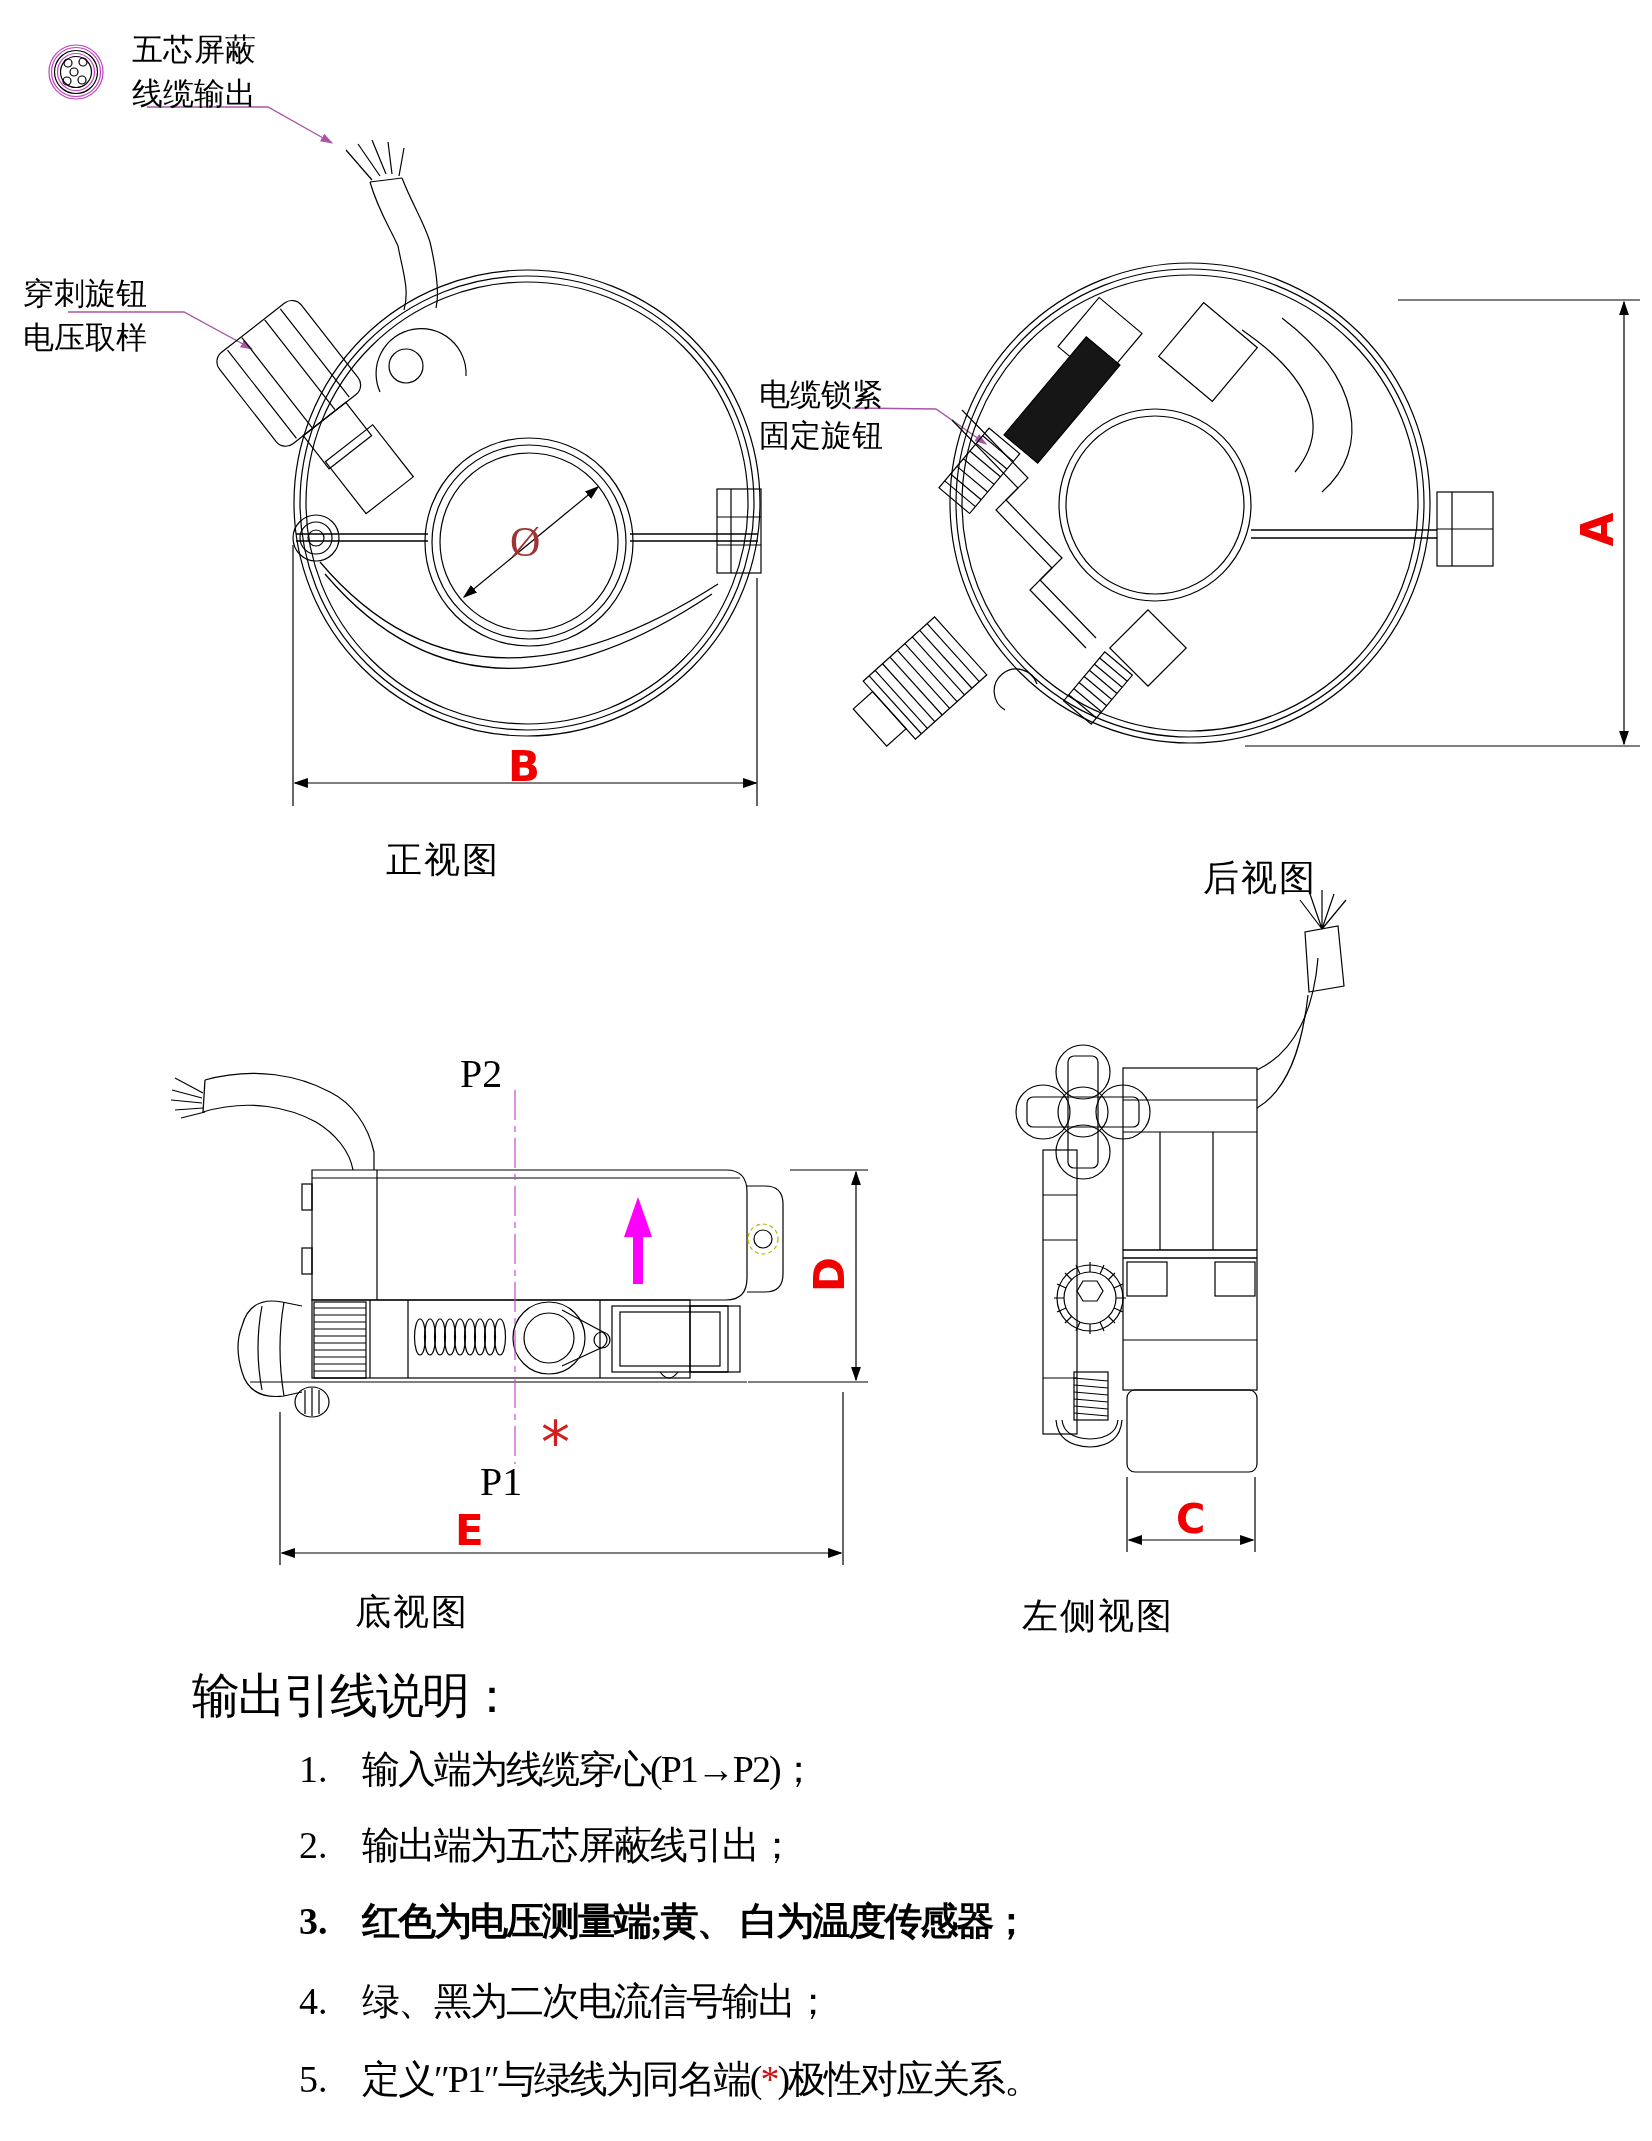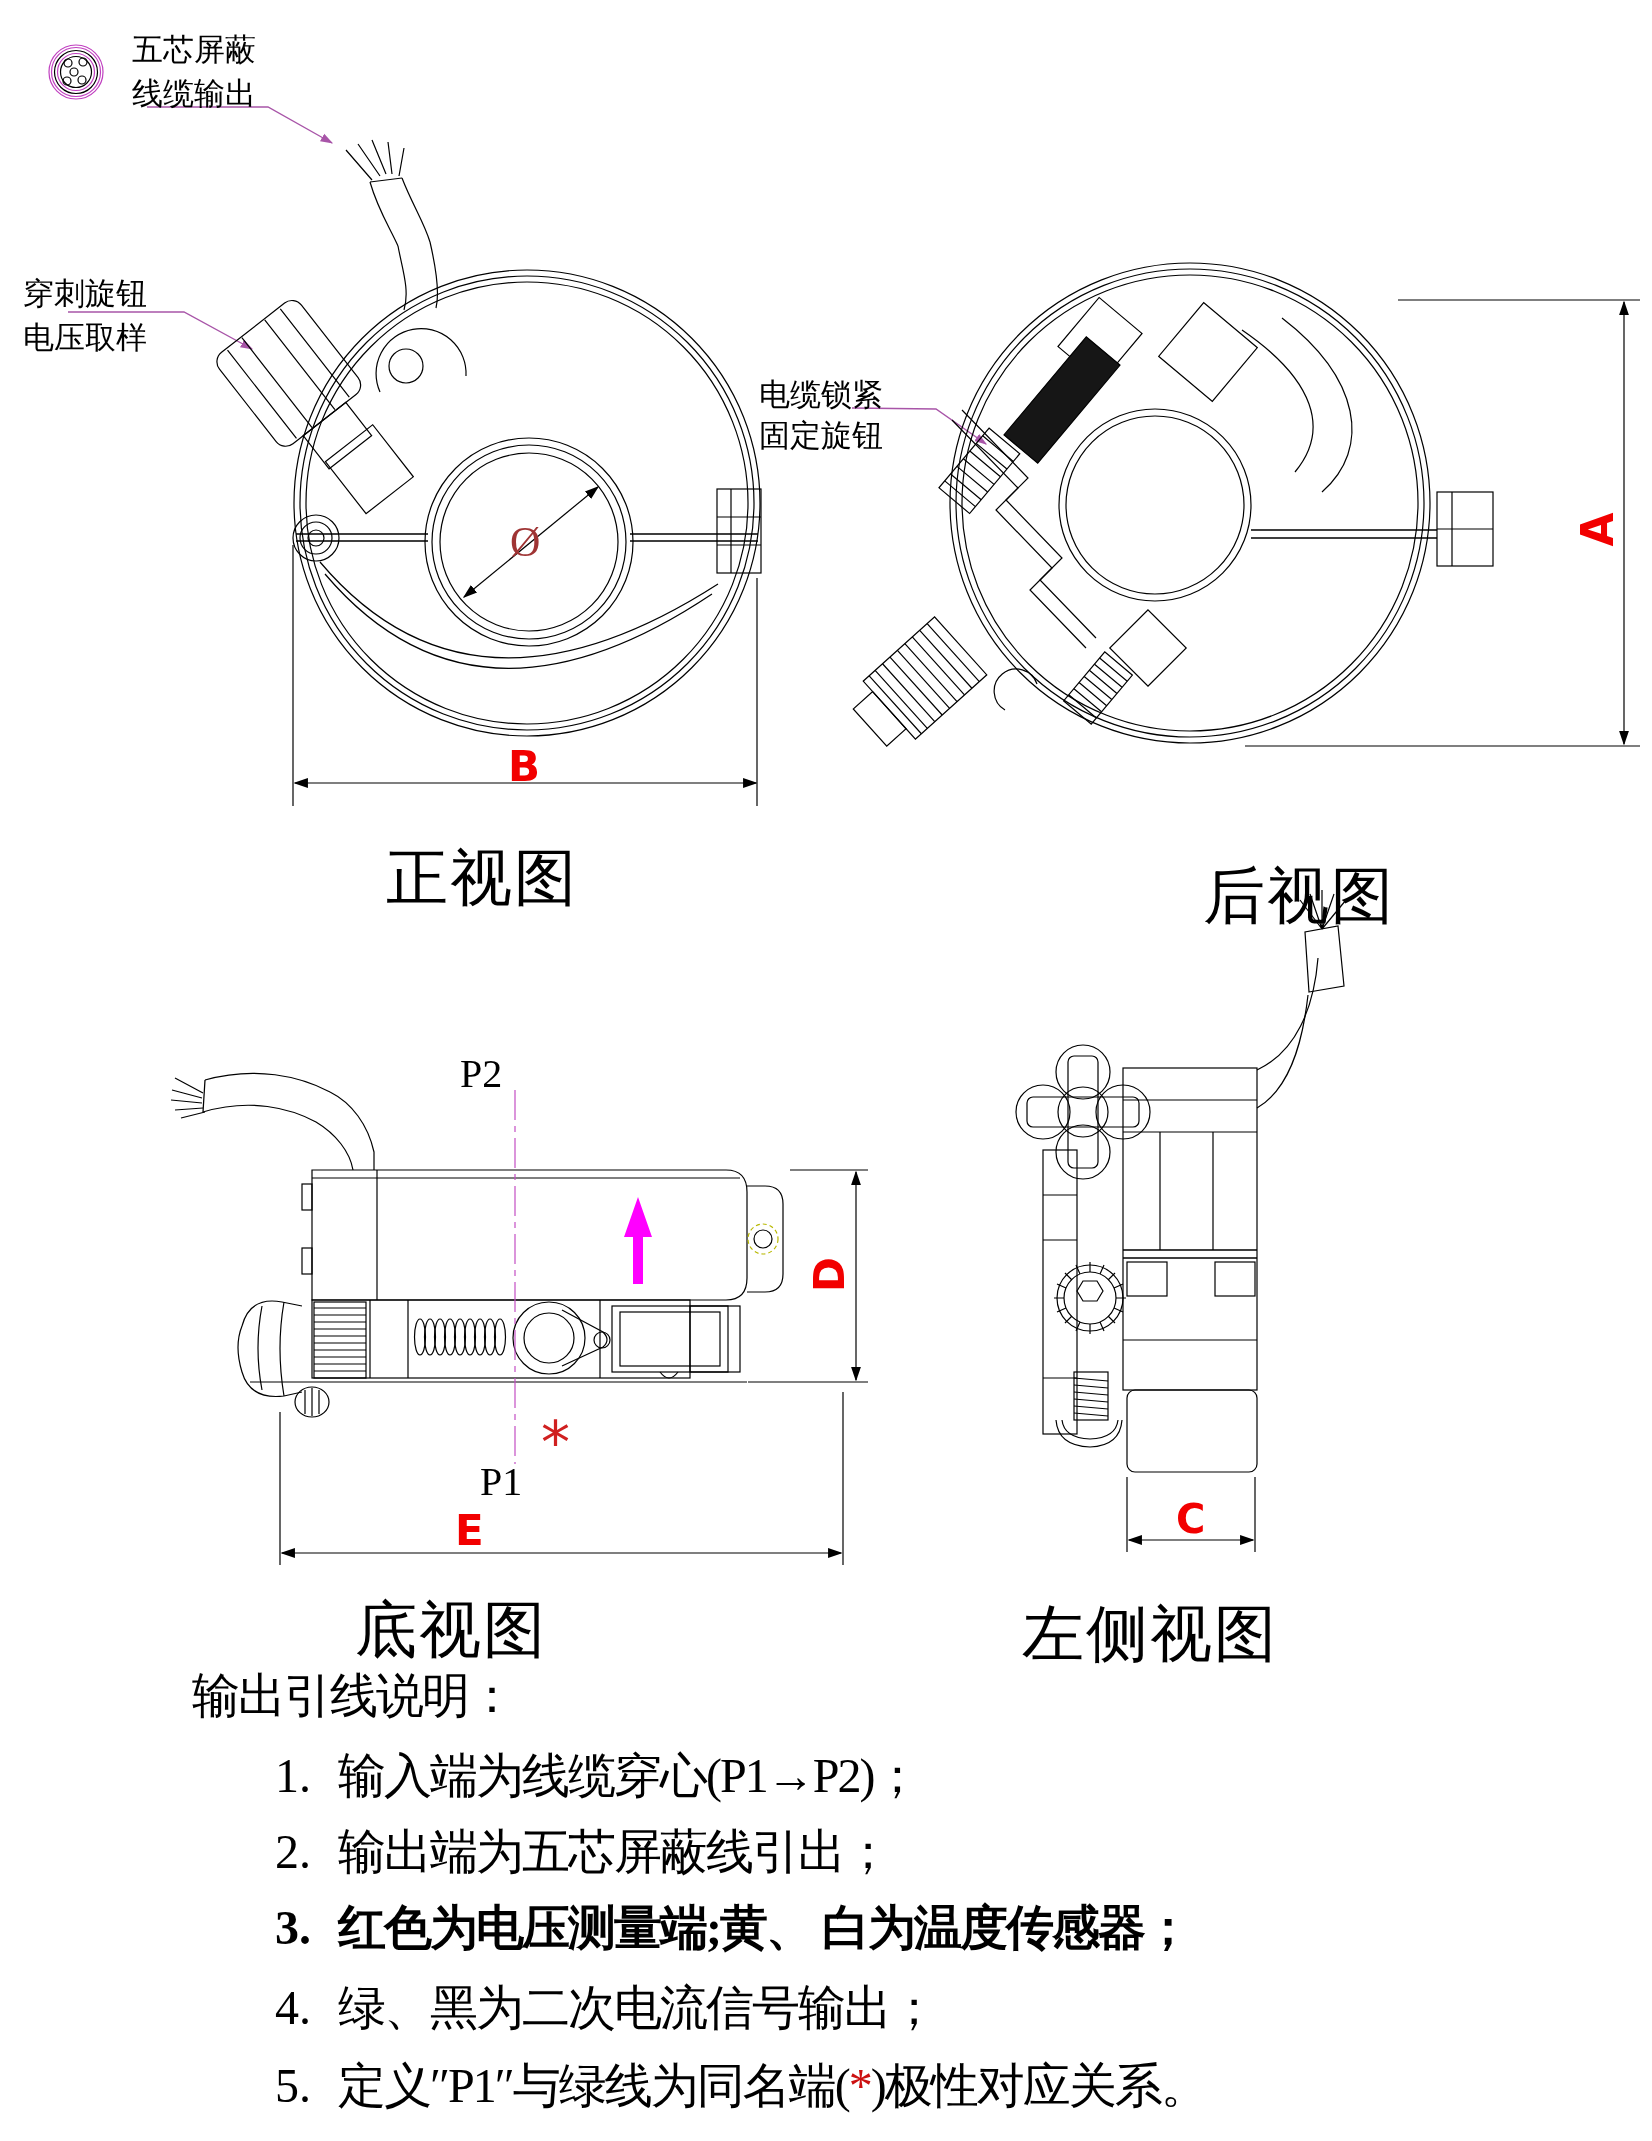--- a/index.html
+++ b/index.html
@@ -1,28 +1,28 @@
 <!DOCTYPE html>
 <html><head>
 <meta charset="utf-8">
 <style>
   html,body{margin:0;padding:0;background:#ffffff;}
   #page{position:relative;width:1652px;height:2141px;background:#fff;overflow:hidden;
         font-family:"Liberation Serif","DejaVu Serif",serif;color:#000;}
   #art{position:absolute;left:0;top:0;}
   .abs{position:absolute;white-space:nowrap;}
   .callout{font-size:31px;line-height:44px;}
-  .caption{font-size:62px;letter-spacing:2px;}
+  .caption{font-size:36px;letter-spacing:2px;}
   .dim{font-family:"DejaVu Sans","Liberation Sans",sans-serif;font-weight:bold;color:#f20000;}
   .rot{transform:rotate(-90deg);transform-origin:center center;}
   .pmark{font-size:40px;}
   .phi{font-size:42px;color:#9f3434;}
   .bigstar{font-family:"DejaVu Sans","Liberation Sans",sans-serif;font-size:58px;line-height:58px;color:#d02020;}
   .notes-title{font-size:48px;letter-spacing:-2px;}
-  .note{font-size:48px;letter-spacing:-2px;}
+  .note{font-size:38px;letter-spacing:-2px;margin-left:24px;}
   .note .num{display:inline-block;width:63px;letter-spacing:0;}
   .note .star{color:#cc1111;}
 </style>
 </head>
 <body>
 
 <div id="page">
 
   <svg id="art" width="1652" height="2141" viewBox="0 0 1652 2141" fill="none" stroke="#000" stroke-width="1.2">
     <defs>

